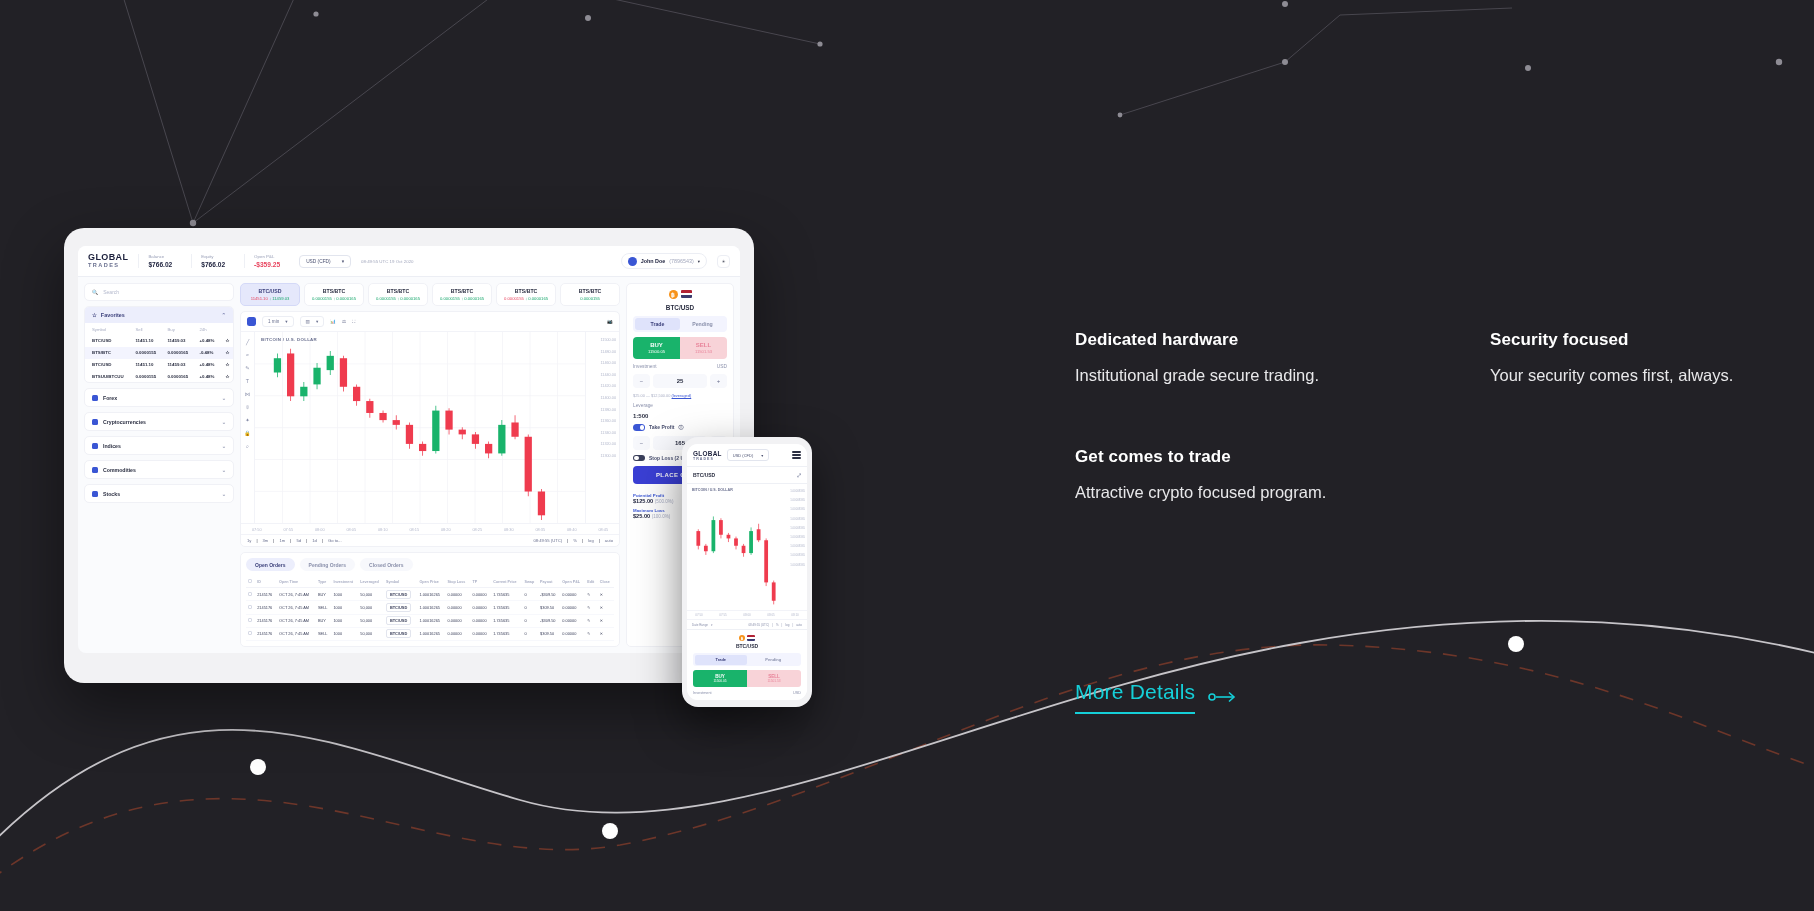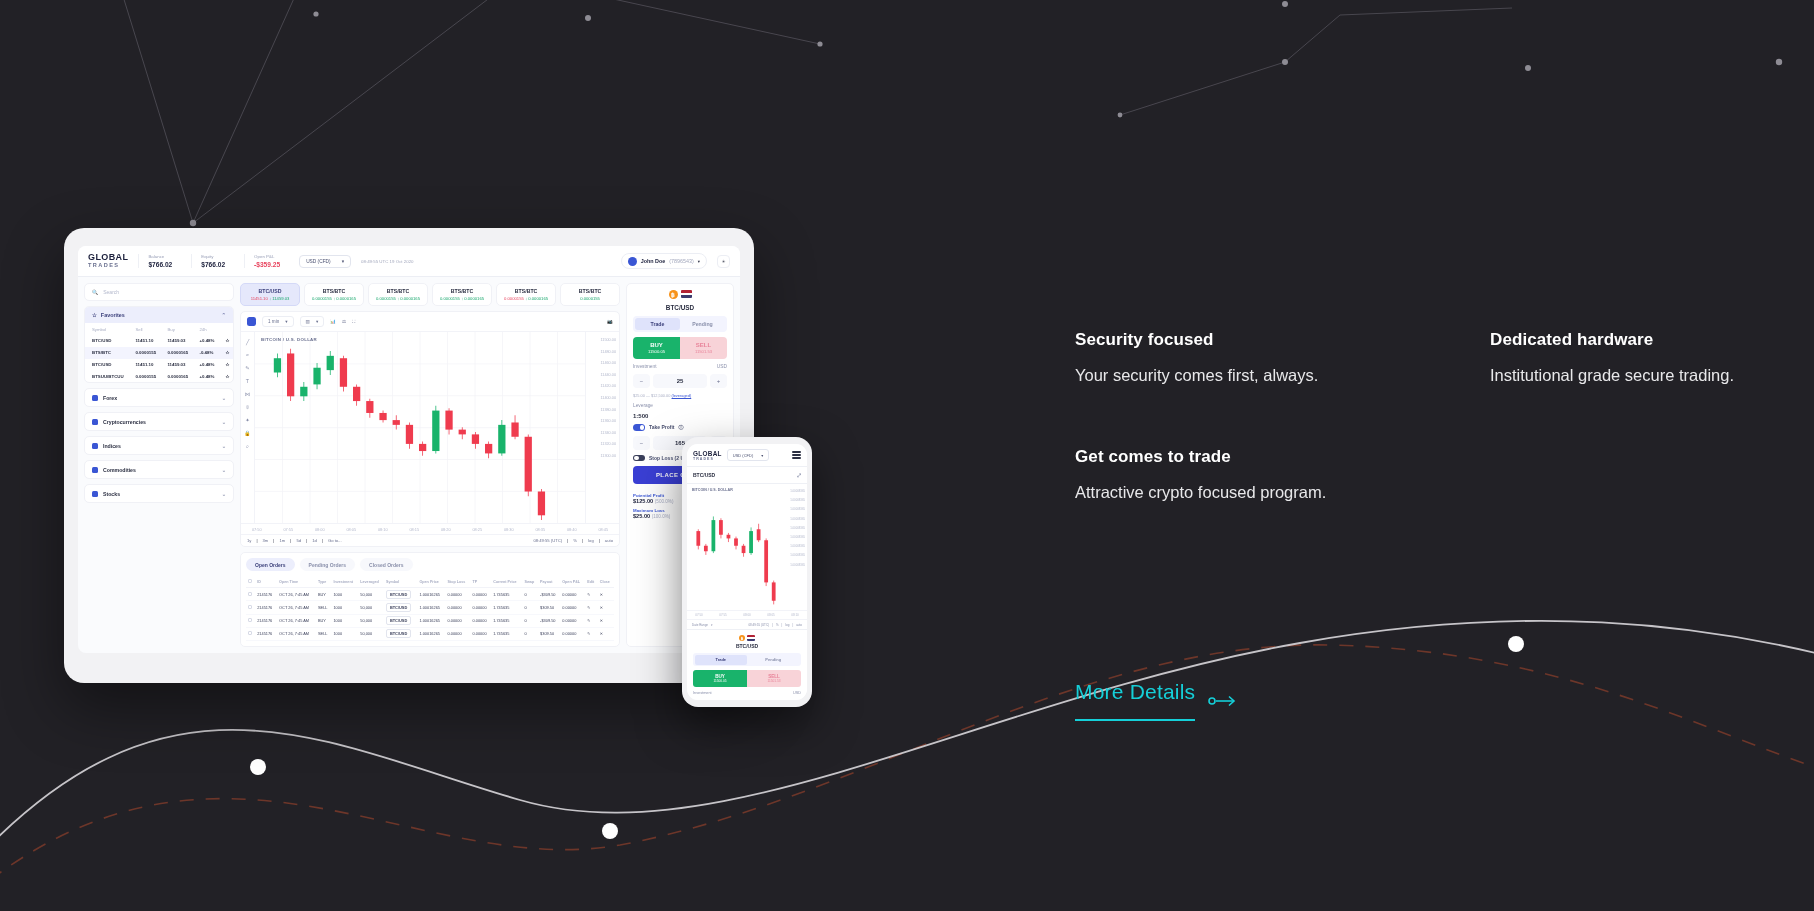--- a/index.html
+++ b/index.html
@@ -38,21 +38,21 @@
     max-width: 260px; font-weight: 400;
   }
 
   .more-details {
     position: absolute; left: 1075px; top: 680px;
     display: inline-flex; align-items: center; gap: 13px;
     text-decoration: none; cursor: pointer;
   }
   .more-details .md-text {
     font-size: 21px; color: #15cfd8; font-weight: 500;
-    border-bottom: 2px solid #15cfd8; padding-bottom: 15px;
+    border-bottom: 2px solid #15cfd8; padding-bottom: 8px;
     letter-spacing: 0.2px;
   }
 
   
   .laptop {
     position: absolute; left: 64px; top: 228px;
     width: 690px; height: 455px;
     background: #f2f2f4;
     border-radius: 20px;
     box-shadow: 0 24px 60px rgba(0,0,0,.45);
@@ -922,26 +922,26 @@
           <span>Investment</span>
           <span>USD</span>
         </div>
       </div>
     </div>
   </div>
 
 
   <div class="features">
     <div>
+      <div class="feature-title">Dedicated hardware</div>
+      <div class="feature-body">Institutional grade secure trading.</div>
+    </div>
+    <div>
       <div class="feature-title">Security focused</div>
       <div class="feature-body">Your security comes first, always.</div>
-    </div>
-    <div>
-      <div class="feature-title">Dedicated hardware</div>
-      <div class="feature-body">Institutional grade secure trading.</div>
     </div>
     <div>
       <div class="feature-title">Get comes to trade</div>
       <div class="feature-body">Attractive crypto focused program.</div>
     </div>
   </div>
 
   <a class="more-details" href="#">
     <span class="md-text">More Details</span>
     <svg width="30" height="14" viewBox="0 0 30 14">

